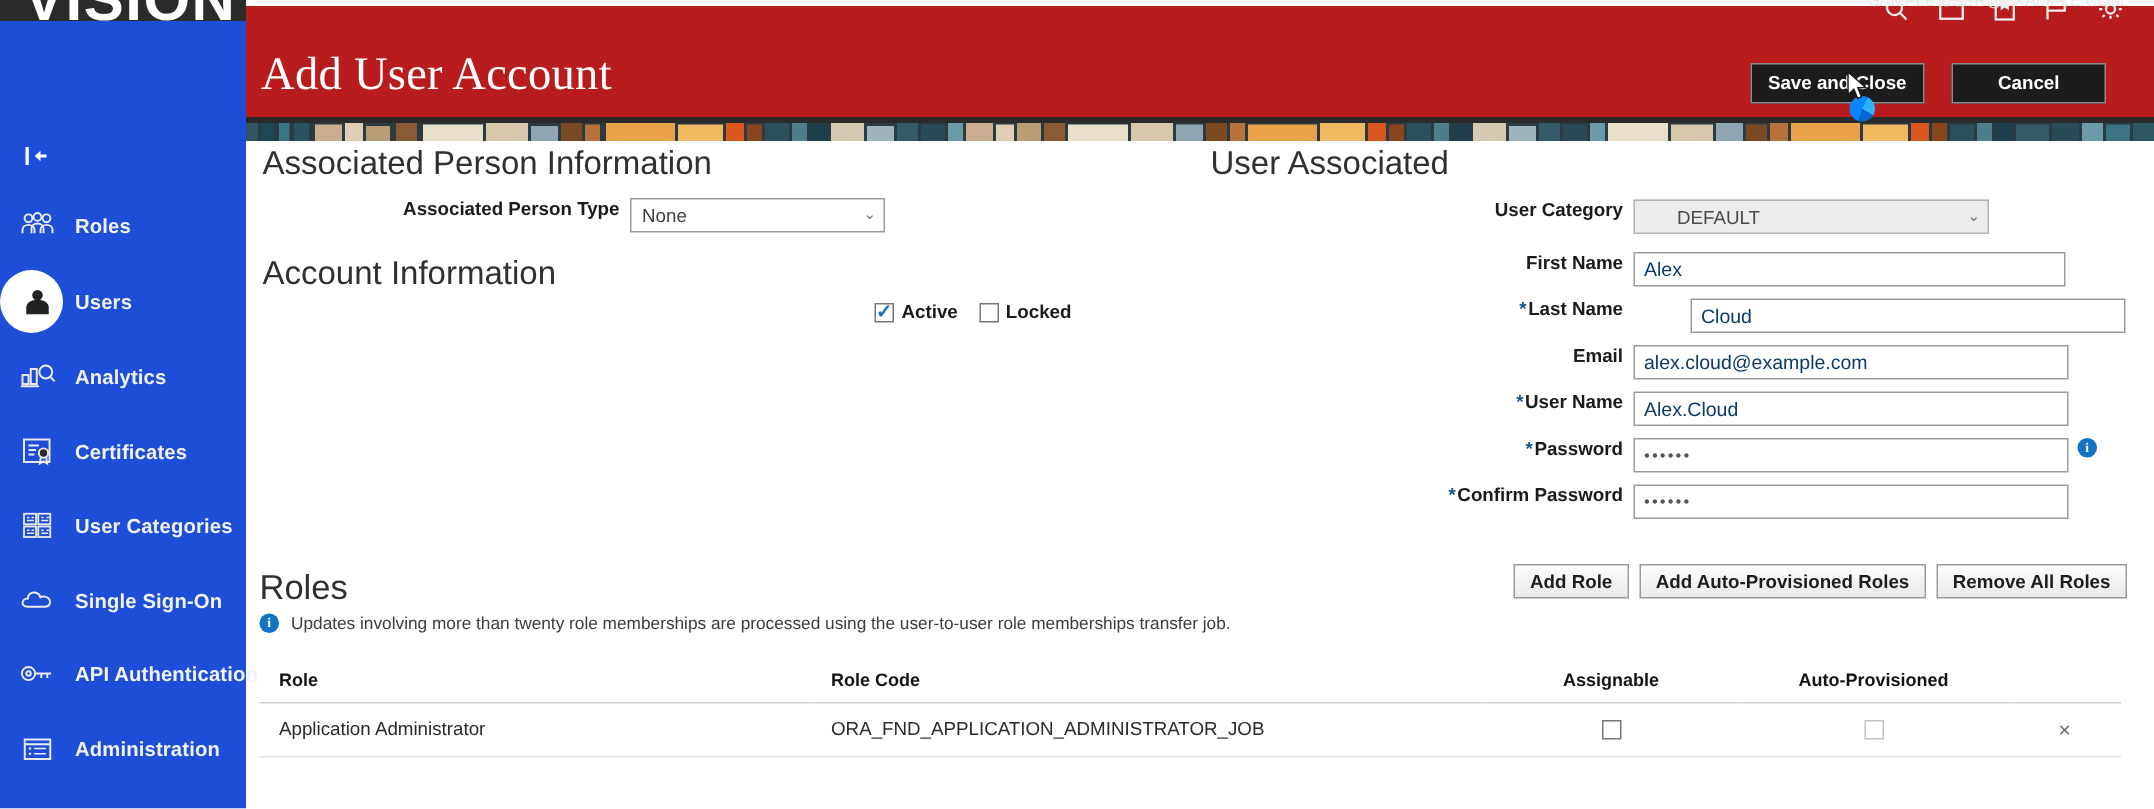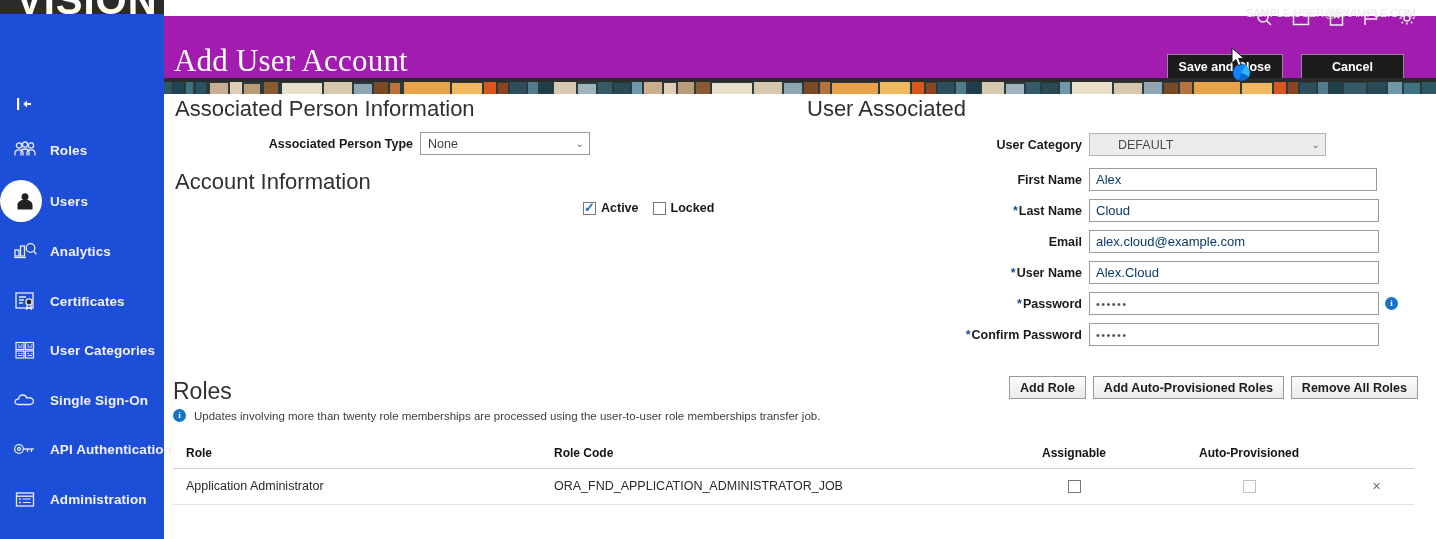--- a/index.html
+++ b/index.html
@@ -48,22 +48,22 @@
   .nav-item.active .nav-icon { position:relative; }
   .nav-item.active .active-circle {
     position:absolute; left:0px; top:1px;
     width:42px; height:42px; border-radius:50%;
     background:#ffffff;
   }
   .nav-item.active .nav-icon svg { position:relative; z-index:2; }
 
   
   .topbar {
-    position:absolute; left:164px; top:16px; right:0; height:78px;
-    background:#a21caf;
+    position:absolute; left:164px; top:4px; right:0; height:78px;
+    background:#b91c1c;
   }
   .topbar-icons {
     position:absolute; right:20px; top:-10px; height:24px;
     display:flex; align-items:center; gap:19px;
     overflow:hidden;
   }
   .topbar-icons .ticon { cursor:pointer; display:block; }
   .topbar-user {
     position:absolute; right:20px; top:-9px;
     color:#e8e8e8; font-size:11px; white-space:nowrap;
@@ -102,21 +102,21 @@
     background:#ffffff;
     overflow:hidden;
   }
 
   .sec-head {
     font-size:22px; color:#32302f; font-weight:normal;
     font-family:"Liberation Sans", sans-serif;
   }
 
   
-  .frow { display:flex; align-items:center; margin-bottom:8px; }
+  .frow { display:flex; margin-bottom:8px; }
   .flabel {
     font-size:12.5px; font-weight:bold; color:#1a1a1a;
     text-align:right; padding-right:7px; white-space:nowrap;
   }
   .req { color:#15538f; font-weight:bold; margin-right:1px; }
   .finput {
     height:23px; border:1px solid #9b9b9b; background:#ffffff;
     font-size:13px; color:#0a3a66; padding:0 6px;
     font-family:"Liberation Sans", sans-serif;
     outline:none;
@@ -467,21 +467,21 @@
         <span>DEFAULT</span>
         <span class="chev">⌄</span>
       </div>
     </div>
 
     <div class="frow" style="margin-top:12px;">
       <div class="flabel" style="width:282px;">First Name</div>
       <input class="finput" style="width: 288px;" value="Alex">
     </div>
 
-    <div class="frow" style="margin-top:8px;">
+    <div class="frow" style="margin-top:8px;gap:38px;">
       <div class="flabel" style="width:282px;"><span class="req">*</span><span>Last Name</span></div>
       <input class="finput" style="width: 290px;" value="Cloud">
     </div>
 
     <div class="frow" style="margin-top:2px;">
       <div class="flabel" style="width:282px;">Email</div>
       <input class="finput" style="width: 290px;" value="alex.cloud@example.com">
     </div>
 
     <div class="frow" style="margin-top:8px;">

